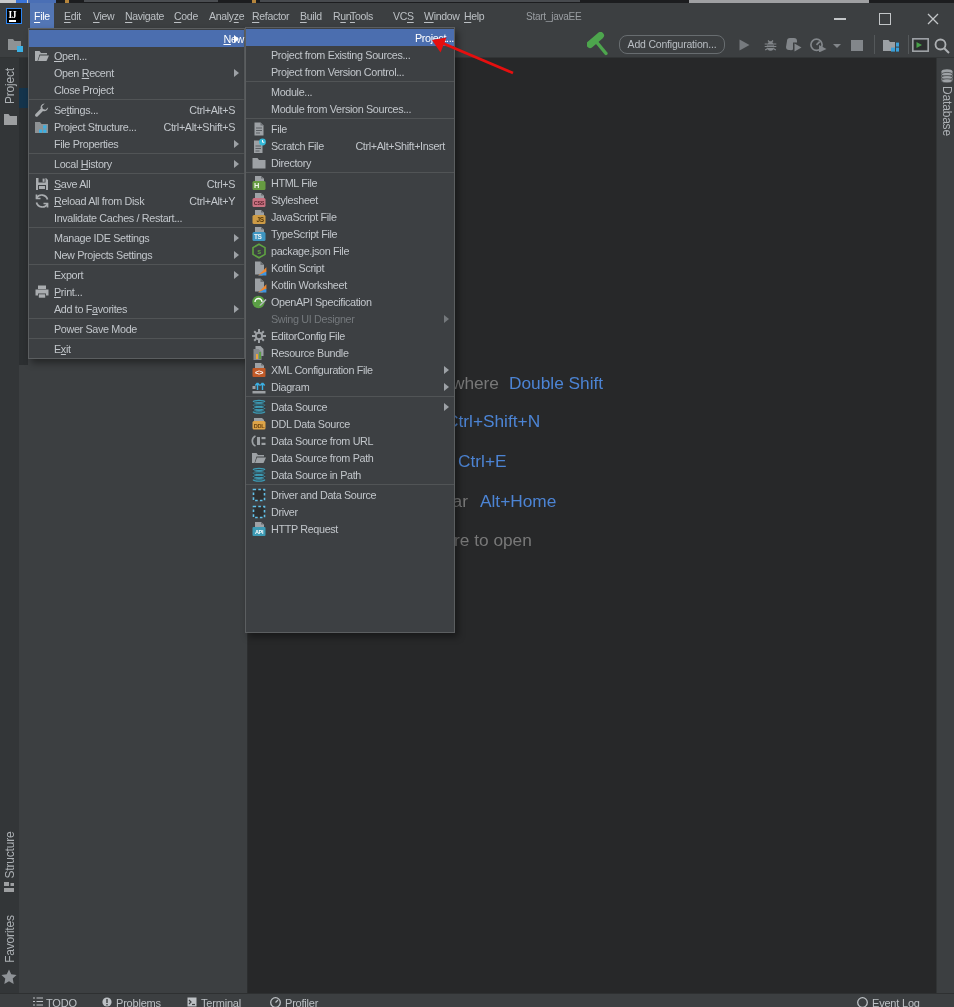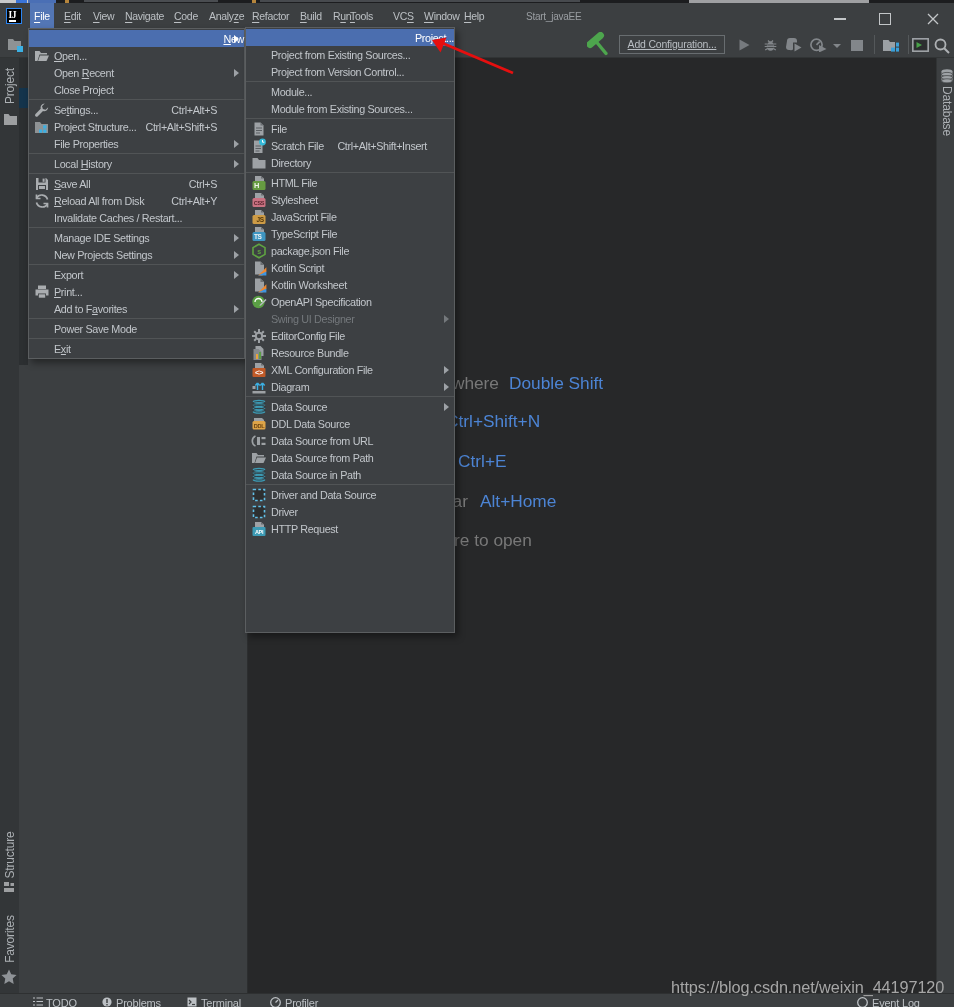--- a/index.html
+++ b/index.html
@@ -25,21 +25,21 @@
   .winbtn{position:absolute;top:0;height:27px;color:#c3c6c8;}
   
   .popup{position:absolute;background:#3d4043;border:1px solid #5b5e60;box-sizing:border-box;
     box-shadow:3px 4px 7px rgba(0,0,0,0.40);
     padding:1px 0;z-index:20;font-size:10.8px;letter-spacing:-0.35px;color:#c2c6cb;}
   .row{height:17px;display:flex;align-items:center;position:relative;padding-left:5px;}
   .row .ic{width:16px;height:16px;margin-right:4px;flex:0 0 16px;position:relative;}
   .row .noic{width:20px;flex:0 0 20px;}
   .row.sel{background:#4b6eaf;color:#fff;justify-content:flex-end;}
   .row .lb{white-space:pre;}
-  .row .sc{margin-left:auto;padding-right:27px;color:#c2c6cb;}
+  .row .sc{margin-left:auto;padding-right:9px;color:#c2c6cb;}
   .row .arr{position:absolute;right:5px;top:4.5px;width:0;height:0;
     border-left:5px solid #9da1a6;border-top:4px solid transparent;border-bottom:4px solid transparent;}
   .row.sel .arr{border-left-color:#fff;}
   .sep{height:1px;background:#515456;margin:1px 0;}
   .row.dis{color:#74787c;}
   .arr.dim{border-left-color:#74787c;}
   #menu1{left:28px;top:28px;width:217px;}
   #menu2{left:245px;top:27px;width:210px;height:606px;box-sizing:border-box;overflow:hidden;z-index:21;}
   
   .hint{position:absolute;font-size:17.3px;line-height:20px;color:#787878;white-space:pre;}
@@ -96,22 +96,22 @@
     <svg style="position:absolute;left:8px;top:8px;" width="16" height="14" viewBox="0 0 16 14">
       <path d="M0 1 h5 l1.5 2 H13 v9 H0 z" fill="#8e9294"></path>
       <rect x="9" y="8" width="6" height="6" fill="#3bb0e4"></rect>
     </svg>
 
     <svg style="position:absolute;left:587px;top:2px;" width="22" height="24" viewBox="0 0 22 24">
       <line x1="19" y1="21.5" x2="9.5" y2="10" stroke="#4da54d" stroke-width="3.4" stroke-linecap="round"></line>
       <line x1="3" y1="12.5" x2="13.5" y2="3.5" stroke="#4da54d" stroke-width="7" stroke-linecap="round"></line>
     </svg>
 
-    <div style="position:absolute;left:619px;top:5px;width:106px;height:19px;border:1px solid #686d70;border-radius:0;box-sizing:border-box;
-         font-size:10.5px;letter-spacing:-0.2px;color:#b9bec3;text-align:center;line-height:17px;text-decoration:underline;">Add Configuration...</div>
+    <div style="position:absolute;left:619px;top:5px;width:106px;height:19px;border:1px solid #686d70;border-radius:8px;box-sizing:border-box;
+         font-size:10.5px;letter-spacing:-0.2px;color:#b9bec3;text-align:center;line-height:17px;">Add Configuration...</div>
 
     <svg style="position:absolute;left:739px;top:9px;" width="11" height="12" viewBox="0 0 11 12">
       <path d="M0.5 0.5 L10.5 6 L0.5 11.5 z" fill="#767a7e"></path>
     </svg>
 
     <svg style="position:absolute;left:764px;top:9px;" width="13" height="13" viewBox="0 0 13 13">
       <path d="M4 1.5 L5.5 3 h2 L9 1.5" stroke="#82868a" stroke-width="1.3" fill="none"></path>
       <ellipse cx="6.5" cy="7.3" rx="3.7" ry="4.4" fill="#82868a"></ellipse>
       <path d="M0.7 5 H3 M10 5 H12.3 M0.7 7.5 H3 M10 7.5 H12.3 M1.2 11 L3.6 9.4 M11.8 11 L9.4 9.4" stroke="#82868a" stroke-width="1.2"></path>
       <path d="M3.2 6 h6.6 M3.2 8.5 h6.6" stroke="#3c3f41" stroke-width="0.9"></path>
@@ -220,21 +220,20 @@
   <span class="sbitem" style="left:201px;">Terminal</span>
   <svg class="sbitem" style="left:270px;" width="11" height="11" viewBox="0 0 11 11">
     <circle cx="5.5" cy="5.5" r="4.8" fill="none" stroke="#bcc0c4" stroke-width="1.3"></circle>
     <path d="M5.5 5.5 L8 3" stroke="#bcc0c4" stroke-width="1.3"></path>
   </svg>
   <span class="sbitem" style="left:285px;">Profiler</span>
   <svg class="sbitem" style="left:857px;" width="11" height="11" viewBox="0 0 11 11">
     <circle cx="5.5" cy="5.5" r="4.8" fill="none" stroke="#bcc0c4" stroke-width="1.3"></circle>
   </svg>
   <span class="sbitem" style="left:872px;">Event Log</span>
-  <div id="watermark">https://blog.csdn.net/weixin_44197120</div>
 
   <div class="popup" id="menu1">
     <div class="row sel">
         <span class="noic"></span>
         <span class="lb"><u>N</u>ew</span>
         <span class="arr"></span>
       </div>
     <div class="row">
         <span class="ic"><svg width="16" height="16" viewBox="0 0 16 16">
             <path d="M1 3 h4.5 l1.5 2 H13 v1.5 H5.5 L3.5 13 H1 z" fill="#aaadb0"></path>
@@ -361,21 +360,21 @@
         <span class="noic"></span>
         <span class="lb">Project from Version Control...</span>
       </div>
     <div class="sep"></div>
     <div class="row">
         <span class="noic"></span>
         <span class="lb">Module...</span>
       </div>
     <div class="row">
         <span class="noic"></span>
-        <span class="lb">Module from Existing Sources...</span>
+        <span class="lb">Module from Version Sources...</span>
       </div>
     <div class="sep"></div>
     <div class="row">
         <span class="ic"><svg width="16" height="16" viewBox="0 0 16 16">
             <path d="M3.5 1.5 h6 l3 3 V14.5 h-9 z" fill="#9da1a5"></path>
             <path d="M9.5 1.5 l3 3 h-3 z" fill="#6b6f73"></path>
             <path d="M5 7 h6 M5 9.5 h6 M5 12 h4" stroke="#5a5e62" stroke-width="1.1"></path>
           </svg></span>
         <span class="lb">File</span>
       </div>

